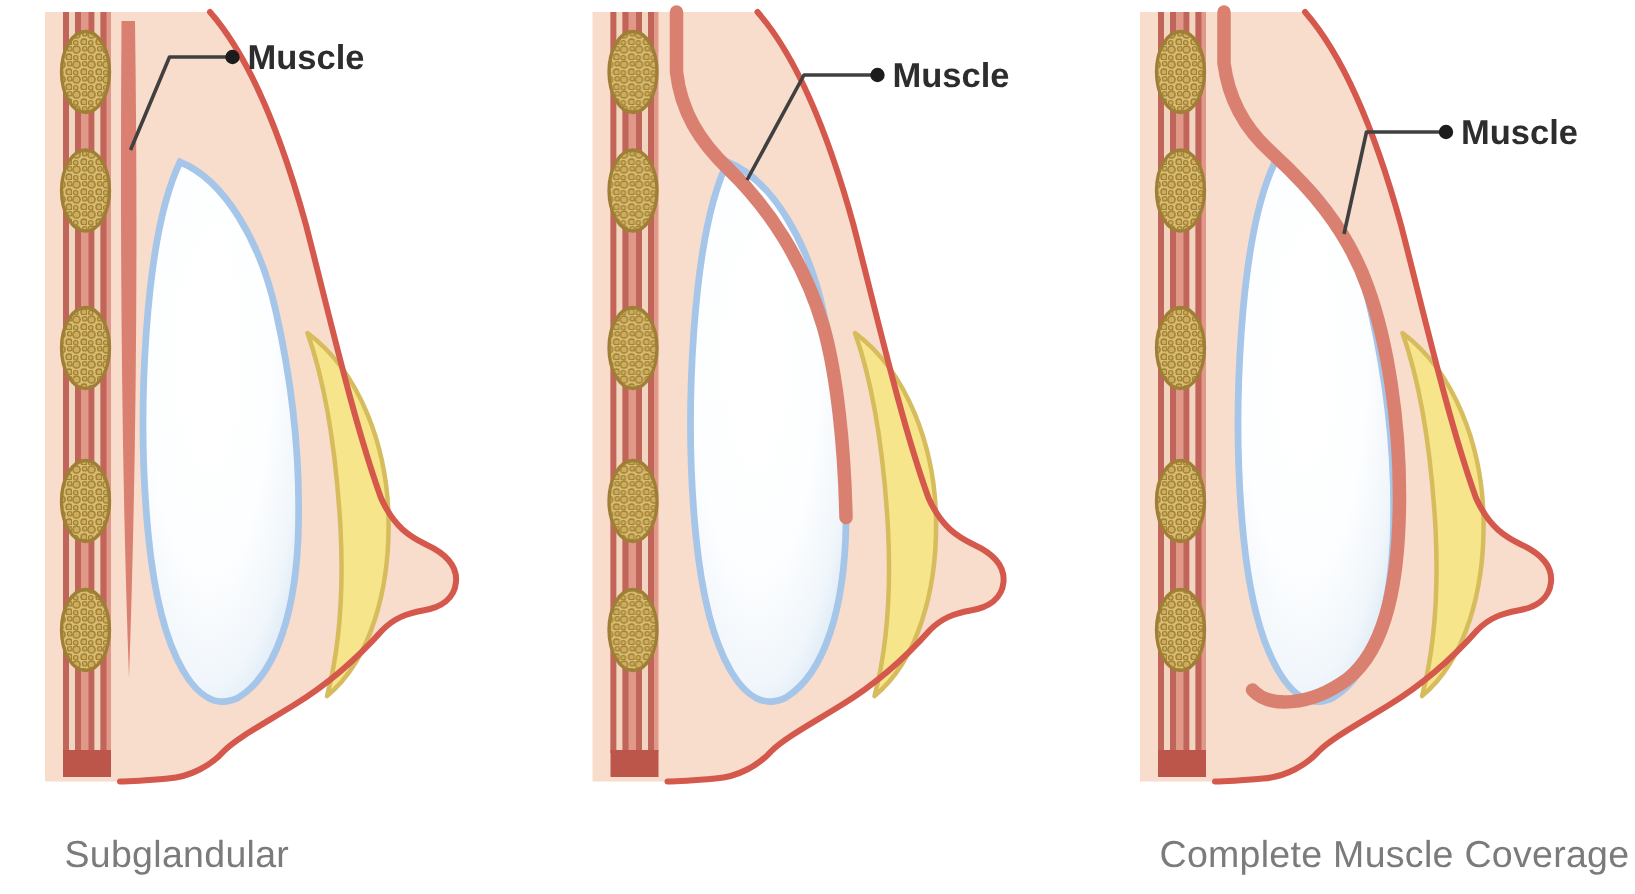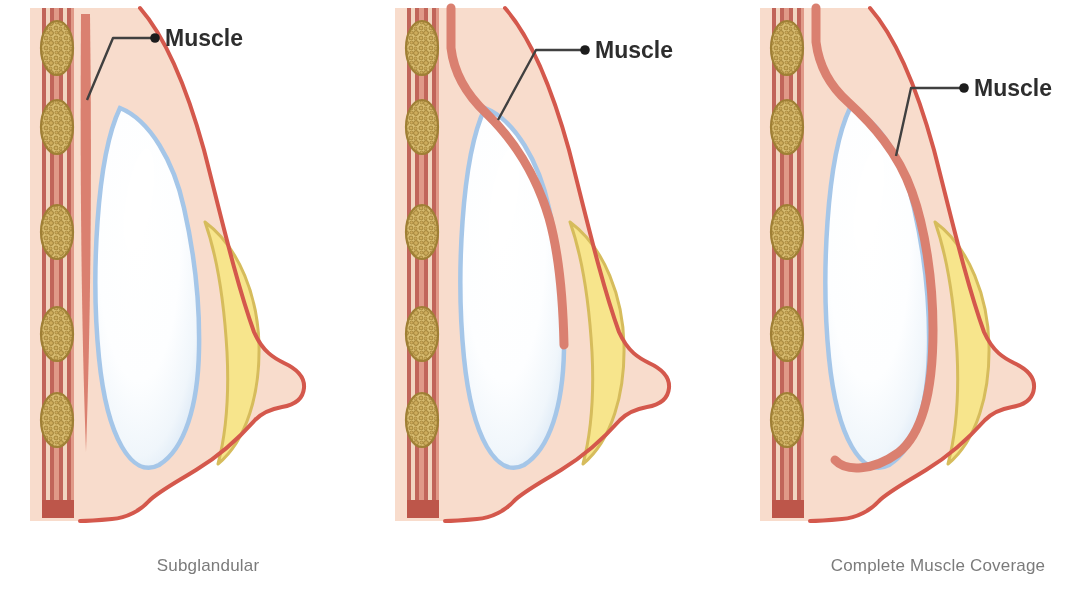--- a/index.html
+++ b/index.html
@@ -1,24 +1,24 @@
 <!DOCTYPE html>
 <html><head>
 <meta charset="utf-8">
 <style>
   html,body{margin:0;padding:0;background:#ffffff;}
   body{width:1090px;height:596px;position:relative;overflow:hidden;
        font-family:"Liberation Sans", sans-serif;}
-  .stage{position:absolute;inset:0;text-align:center;}
+  .stage{position:absolute;inset:0;}
   .panel{position:absolute;top:0;width:345px;}
   #panel-1{left:28px;}
   #panel-2{left:393px;}
   #panel-3{left:758px;}
   .panel svg{display:block;}
-  .caption{margin:26px 0 0 15px;font-size:17px;color:#7b7b7b;
+  .caption{margin:26px 0 0 15px;font-size:25px;color:#7b7b7b;
            letter-spacing:.2px;white-space:nowrap;}
   .muscle-label{font-family:"Liberation Sans", sans-serif;font-size:23px;
                 font-weight:700;fill:#2d2d2d;}
 </style>
 </head>
 <body>
 
 <svg width="0" height="0" style="position:absolute" aria-hidden="true">
   <defs>
     <pattern id="boneTex" patternUnits="userSpaceOnUse" width="10" height="10">

